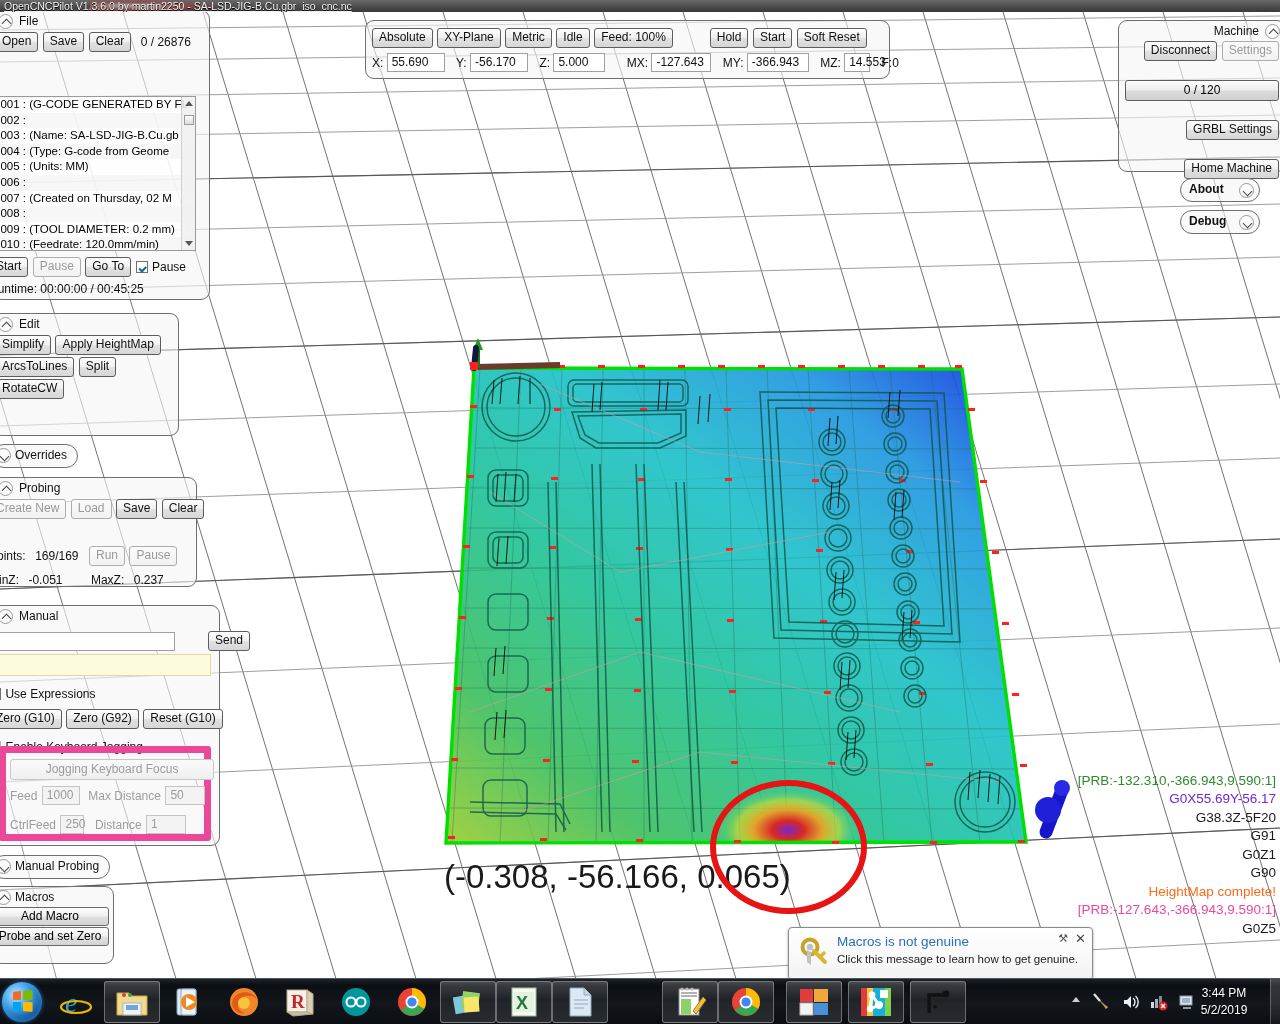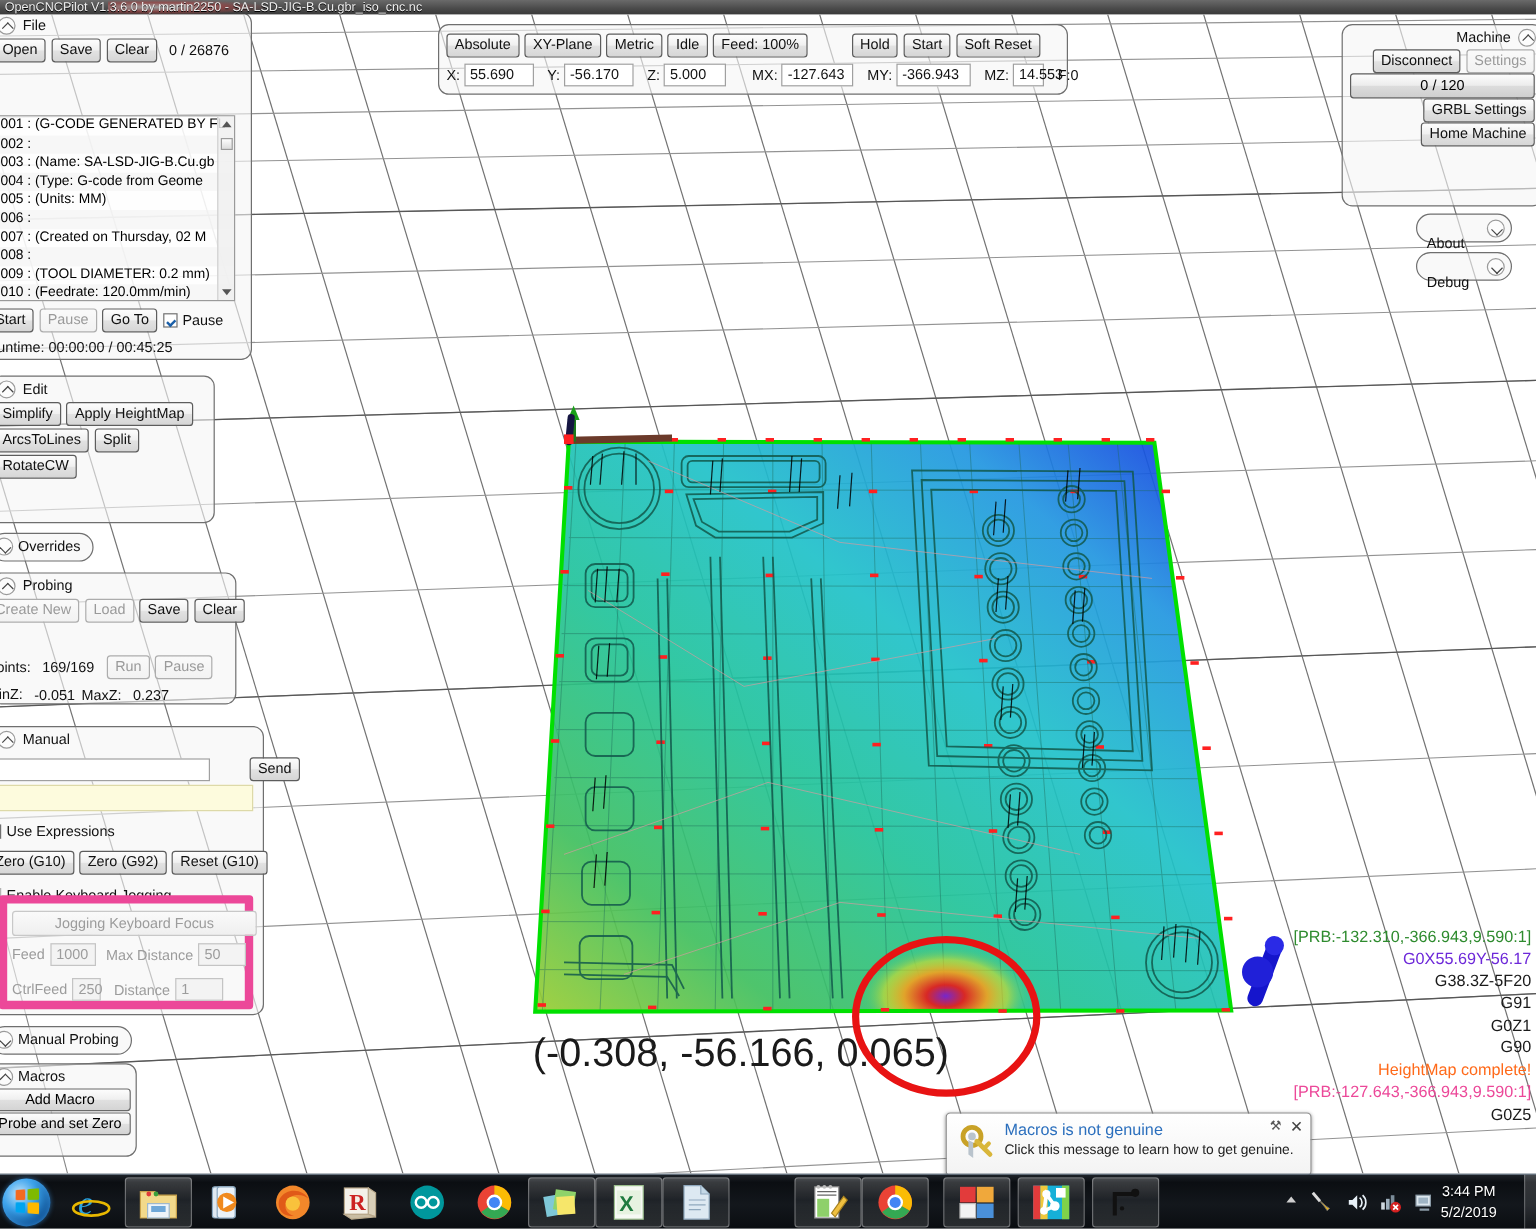--- a/index.html
+++ b/index.html
@@ -18,21 +18,21 @@
     background: linear-gradient(to bottom, #6a6a6a 0%, #4a4a4a 60%, #3a3a3a 100%);
     color: #f0f0f0; font-size: 10.5px; line-height: 12px;
     padding-left: 4px; white-space: nowrap; overflow: hidden;
     z-index: 60;
   }
   #titlebar .tb-glow {
     position:absolute; left:90px; top:0; width:130px; height:12px;
     background: radial-gradient(ellipse at 30% 50%, rgba(255,255,255,.45), rgba(200,60,60,.45) 45%, rgba(60,60,60,0) 75%);
     pointer-events:none;
   }
-  #titlebar span.t { position: relative; z-index: 2; text-shadow: 0 1px 0 #000; }
+  #titlebar span.t { position: relative; z-index: 2; text-shadow: 0 1px 0 #000; text-decoration: underline; }
 
   
   #viewport {
     position: absolute; left: 0; top: 12px; width: 1280px; height: 966px;
     background: #ffffff; overflow: hidden;
   }
   #gridsvg { position:absolute; left:0; top:0; width:1280px; height:966px; }
 
   
   .panel {
@@ -116,34 +116,34 @@
   #status-panel { left: 365px; top: 20px; width: 525px; height: 59px; padding: 4px 0 0 0; }
   #status-row1 { padding: 3px 0 0 6px; white-space: nowrap; }
   #status-row2 { padding: 5px 0 0 6px; white-space: nowrap; font-size: 12px; }
   #status-row2 .fld { margin-right: 8px; }
 
   
   #machine-panel { left: 1118px; top: 20px; width: 168px; height: 152px; }
   #machine-panel .panel-header { text-align: right; padding: 3px 26px 1px 6px; }
   #machine-panel .expander-arrow { left: auto; right: 5px; }
   #machine-rows { padding: 1px 6px 0 6px; text-align: right; }
-  #machine-rows .r { margin-bottom: 0; white-space: nowrap; }
+  #machine-rows .r { margin-bottom: 19px; white-space: nowrap; }
   #prog-btn {
     display: block; width: 100%; text-align: center;
     background: linear-gradient(to bottom,#fdfdfd 0%,#ececec 48%,#dcdcdc 52%,#cfcfcf 100%);
     border: 1px solid #5d5d5d; border-radius: 3px; font-size: 12px; padding: 2px 0 3px 0;
   }
 
   
   .mini-exp {
     position: absolute; width: 80px; height: 24px;
     background: rgba(246,246,246,0.62); border: 1px solid #6f6f6f; border-radius: 12px;
     font-size: 12px; color:#111; z-index: 20;
   }
-  .mini-exp .t { position:absolute; left: 8px; top: 17px; }
+  .mini-exp .t { position:absolute; left: 8px; top: 3px; font-weight: bold; }
   .mini-exp .expander-arrow { left:auto; right: 5px; top: 4px; }
 
   
   #edit-panel { left: -8px; top: 313px; width: 187px; height: 123px; }
   #edit-panel .brow { padding: 2px 0 0 2px; }
 
   
   #overrides-panel { left: -8px; top: 444px; width: 86px; height: 24px; border-radius: 12px; }
   #overrides-panel .panel-header { padding: 3px 6px 1px 22px; }
   #overrides-panel .expander-arrow { left: 3px; top: 3px; }
@@ -740,21 +740,21 @@
     </div>
     <div style="position:absolute; left:-4px; top:68px; white-space:nowrap;">
       <span class="lbl">Points:</span>
       <span class="lbl" style="margin-left:5px">169/169</span>
       <span class="btn dis" style="margin-left:6px">Run</span>
       <span class="btn dis">Pause</span>
     </div>
     <div style="position:absolute; left:-4px; top:92px; white-space:nowrap;">
       <span class="lbl">MinZ:</span>
       <span class="lbl" style="margin-left:5px">-0.051</span>
-      <span class="lbl" style="margin-left:1px">MaxZ:</span>
+      <span class="lbl" style="margin-left:24px">MaxZ:</span>
       <span class="lbl" style="margin-left:5px">0.237</span>
     </div>
   </div>
 
   <div class="panel" id="manual-panel">
     <div class="panel-header">
       <span class="expander-arrow"></span>
       <span>Manual</span>
     </div>
     <div id="cmd-input">

